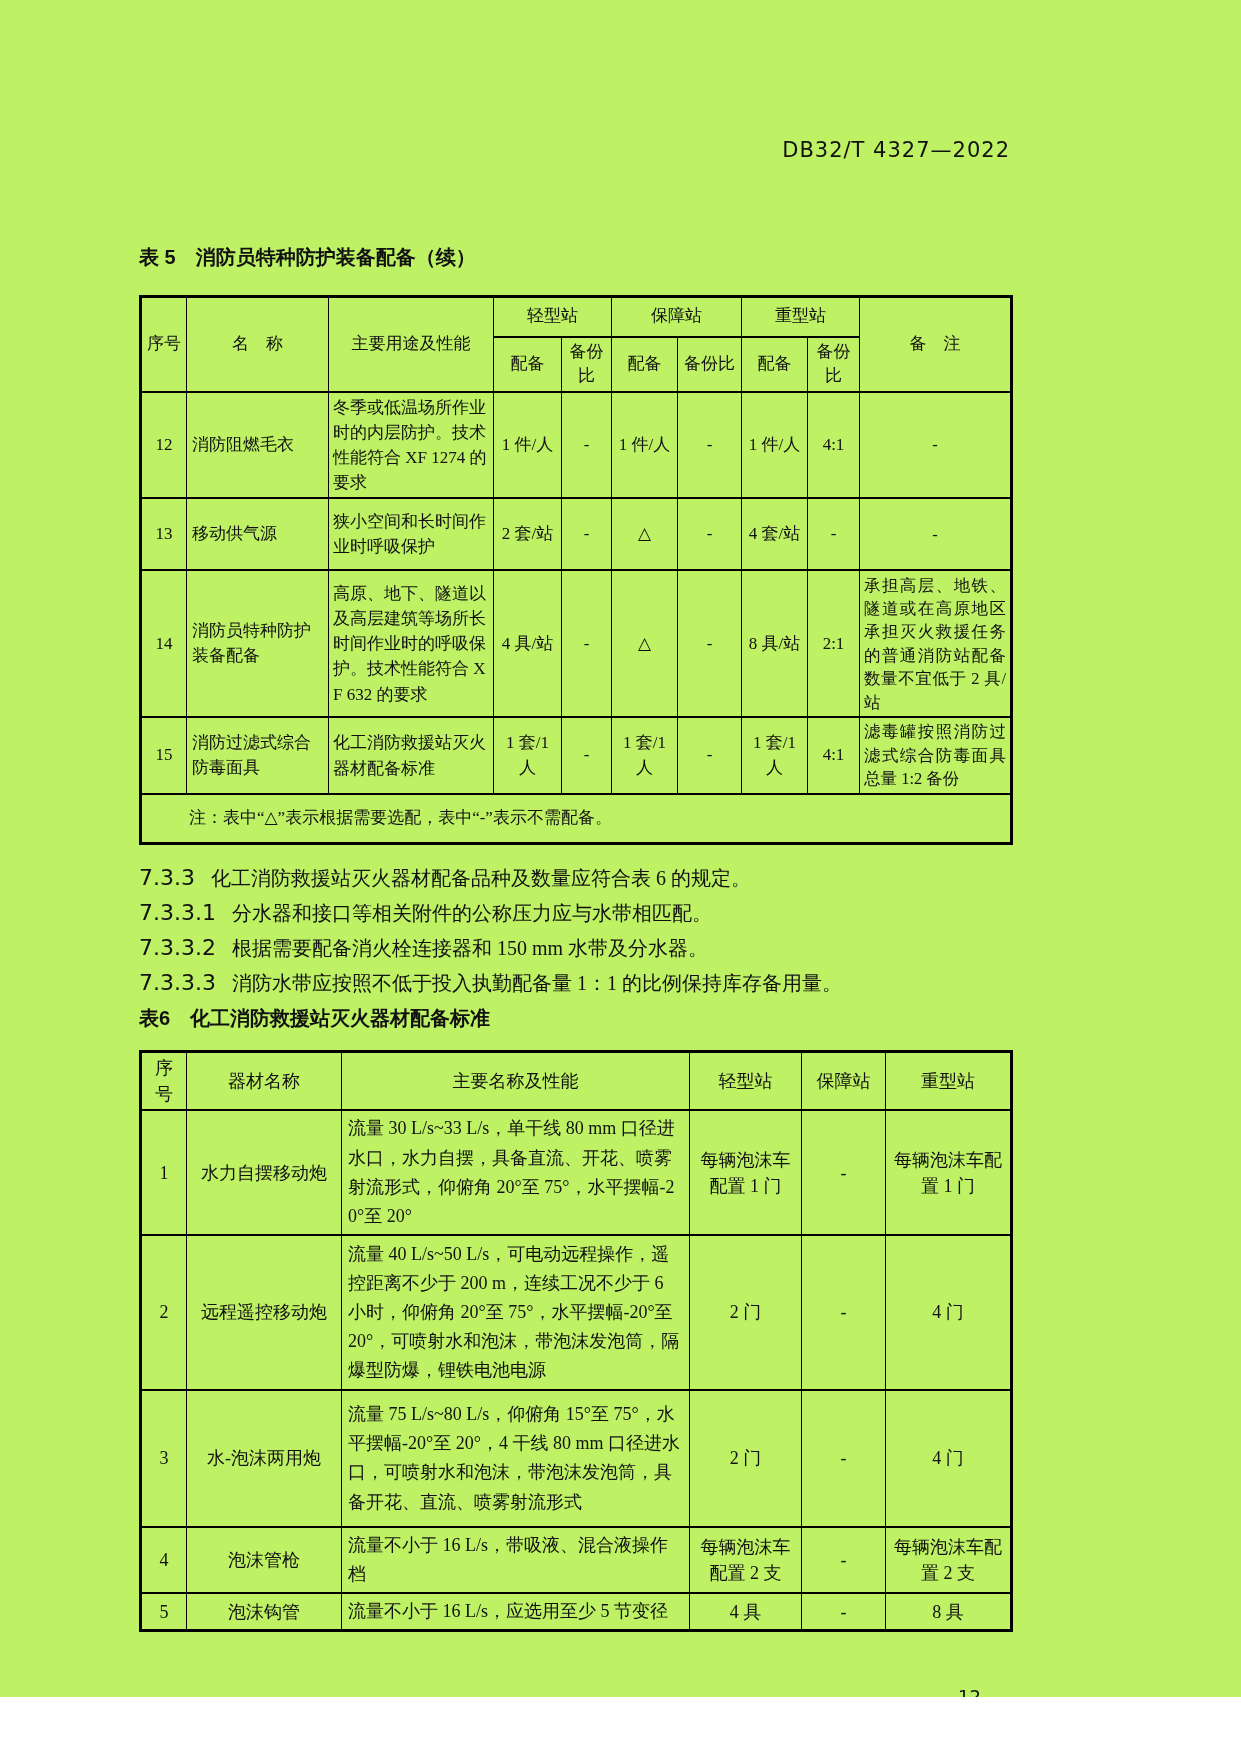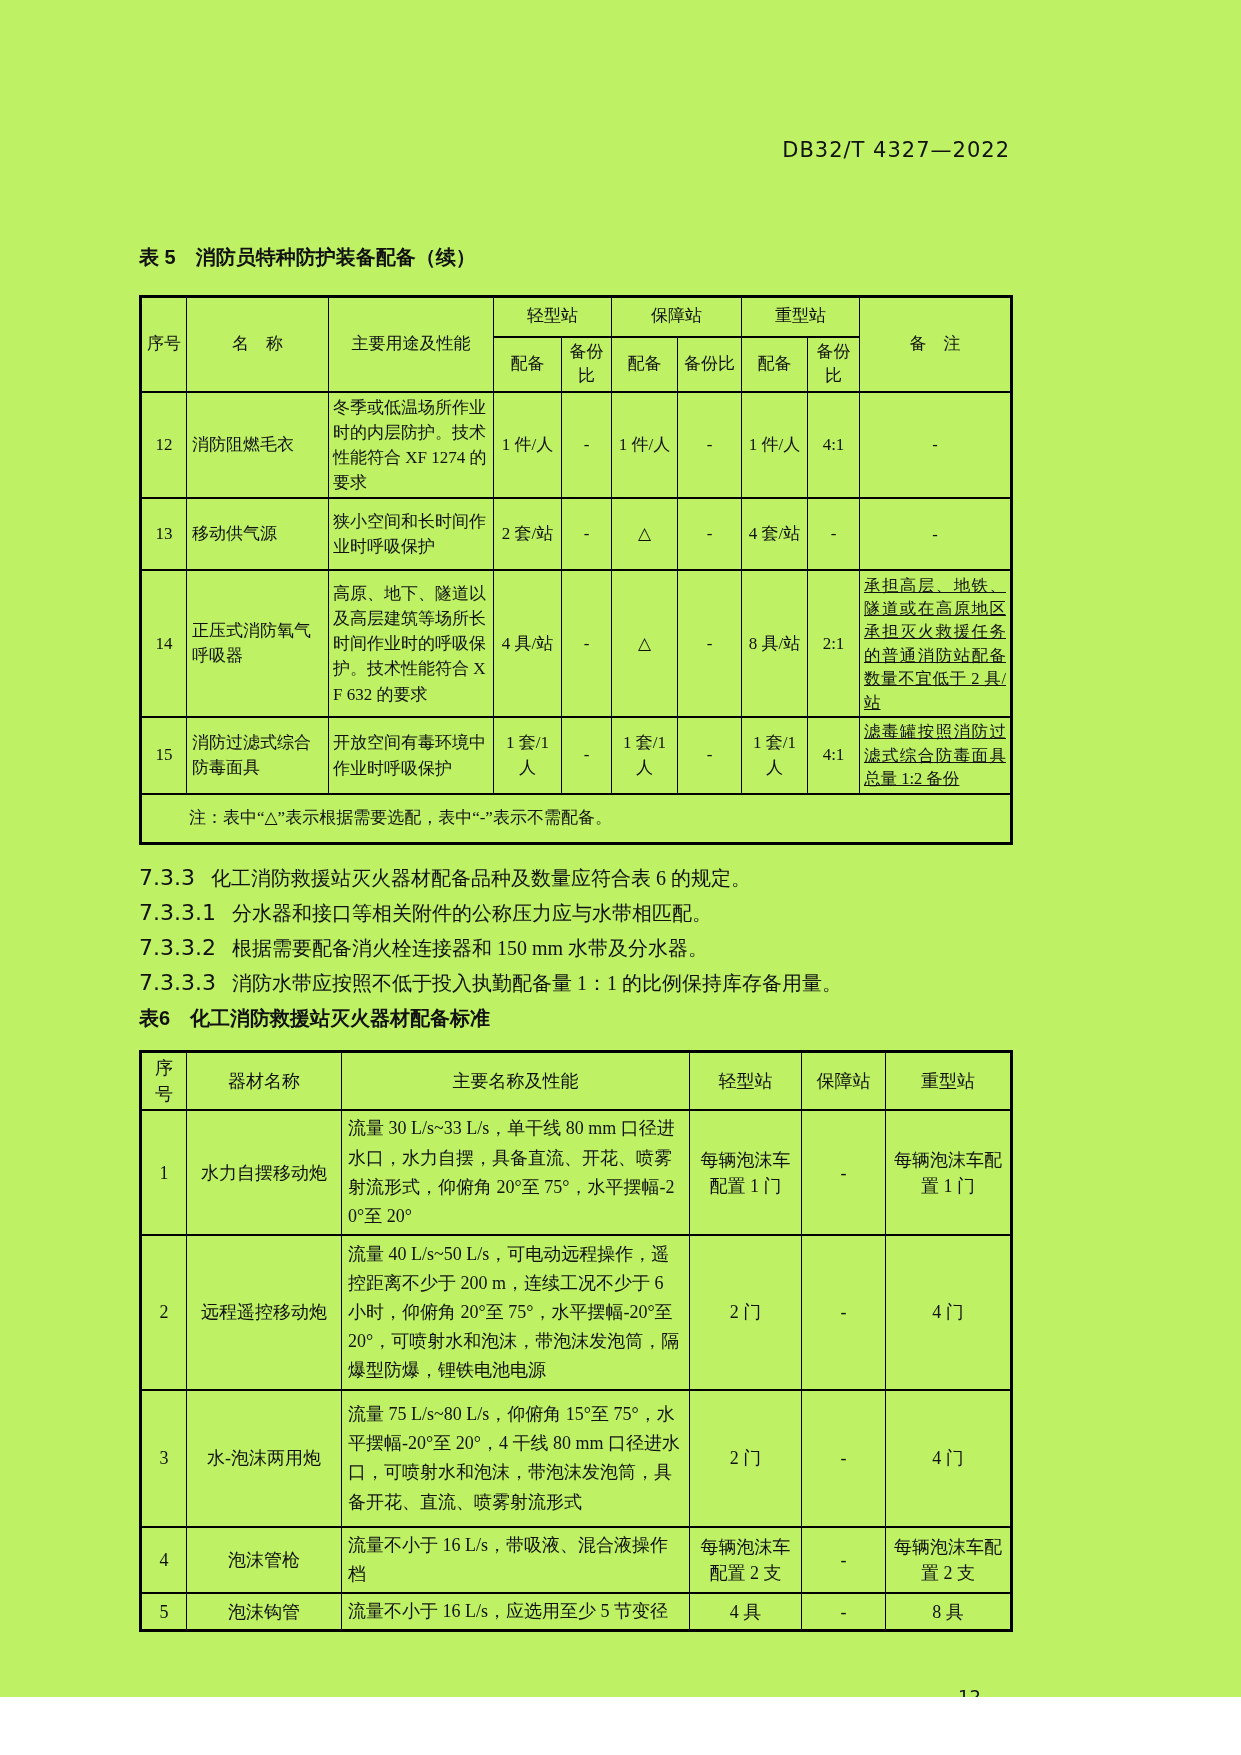--- a/index.html
+++ b/index.html
@@ -47,21 +47,21 @@
     border-top:2px solid #000;
     border-bottom:2px solid #000;
     text-align:center;
     vertical-align:middle;
     padding:2px 5px;
     line-height:1.45;
     word-break:break-all;
   }
   table { border:3px solid #000; }
   td.left { text-align:left; }
-  td.justify { text-align:justify; text-justify:inter-character;text-decoration:underline; }
+  td.justify { text-align:justify; text-justify:inter-character; }
   .t5 td.usage { line-height:1.48; padding:2px 4px; }
   .t5 td.remark { font-size:16.5px; line-height:1.42; padding:2px 4px; }
   .t6 td.perf { line-height:1.62; padding:3px 6px; }
   .note-cell { text-align:left; padding-left:47px; font-size:17px; }
 
   .paras { margin-top:20px; font-size:20px; }
   .para { margin-bottom:9px; line-height:25px; }
   .pnum {
     font-family:"DejaVu Sans","Liberation Sans",sans-serif;
     font-size:22px;
@@ -138,35 +138,35 @@
         <td>-</td>
         <td>△</td>
         <td>-</td>
         <td>4 套/站</td>
         <td>-</td>
         <td class="remark">-</td>
       </tr>
 
       <tr style="height:147px">
         <td>14</td>
-        <td class="left">正压式消防氧气呼吸器</td>
+        <td class="left">消防员特种防护装备配备</td>
         <td class="left usage">高原、地下、隧道以及高层建筑等场所长时间作业时的呼吸保护。技术性能符合 XF 632 的要求</td>
         <td>4 具/站</td>
         <td>-</td>
         <td>△</td>
         <td>-</td>
         <td>8 具/站</td>
         <td>2:1</td>
         <td class="justify remark">承担高层、地铁、隧道或在高原地区承担灭火救援任务的普通消防站配备数量不宜低于 2 具/站</td>
       </tr>
 
       <tr style="height:76px">
         <td>15</td>
         <td class="left">消防过滤式综合防毒面具</td>
-        <td class="left usage">开放空间有毒环境中作业时呼吸保护</td>
+        <td class="left usage">化工消防救援站灭火器材配备标准</td>
         <td>1 套/1 人</td>
         <td>-</td>
         <td>1 套/1 人</td>
         <td>-</td>
         <td>1 套/1 人</td>
         <td>4:1</td>
         <td class="justify remark">滤毒罐按照消防过滤式综合防毒面具总量 1:2 备份</td>
       </tr>
 
       <tr style="height:50px">

